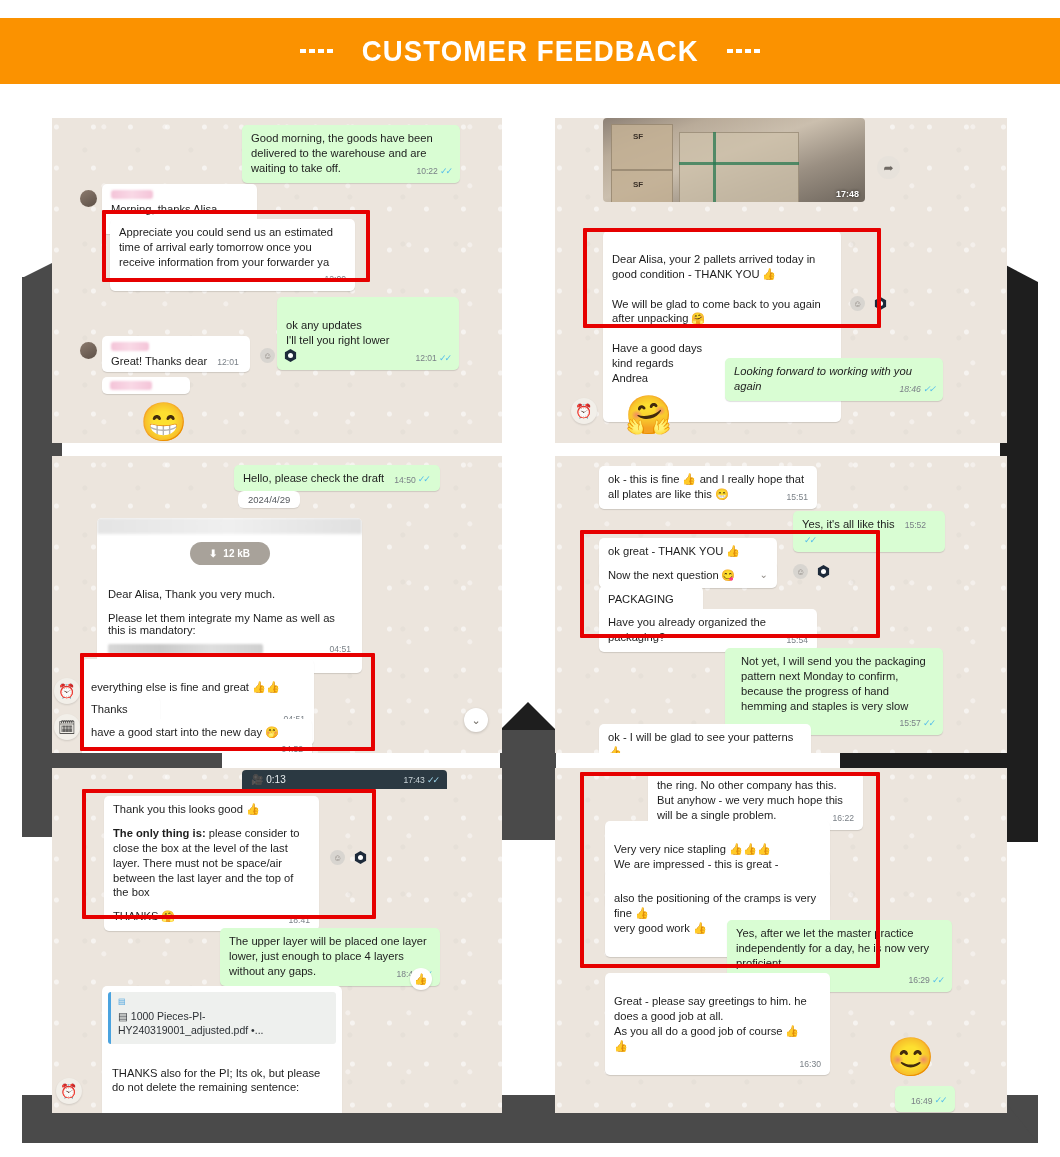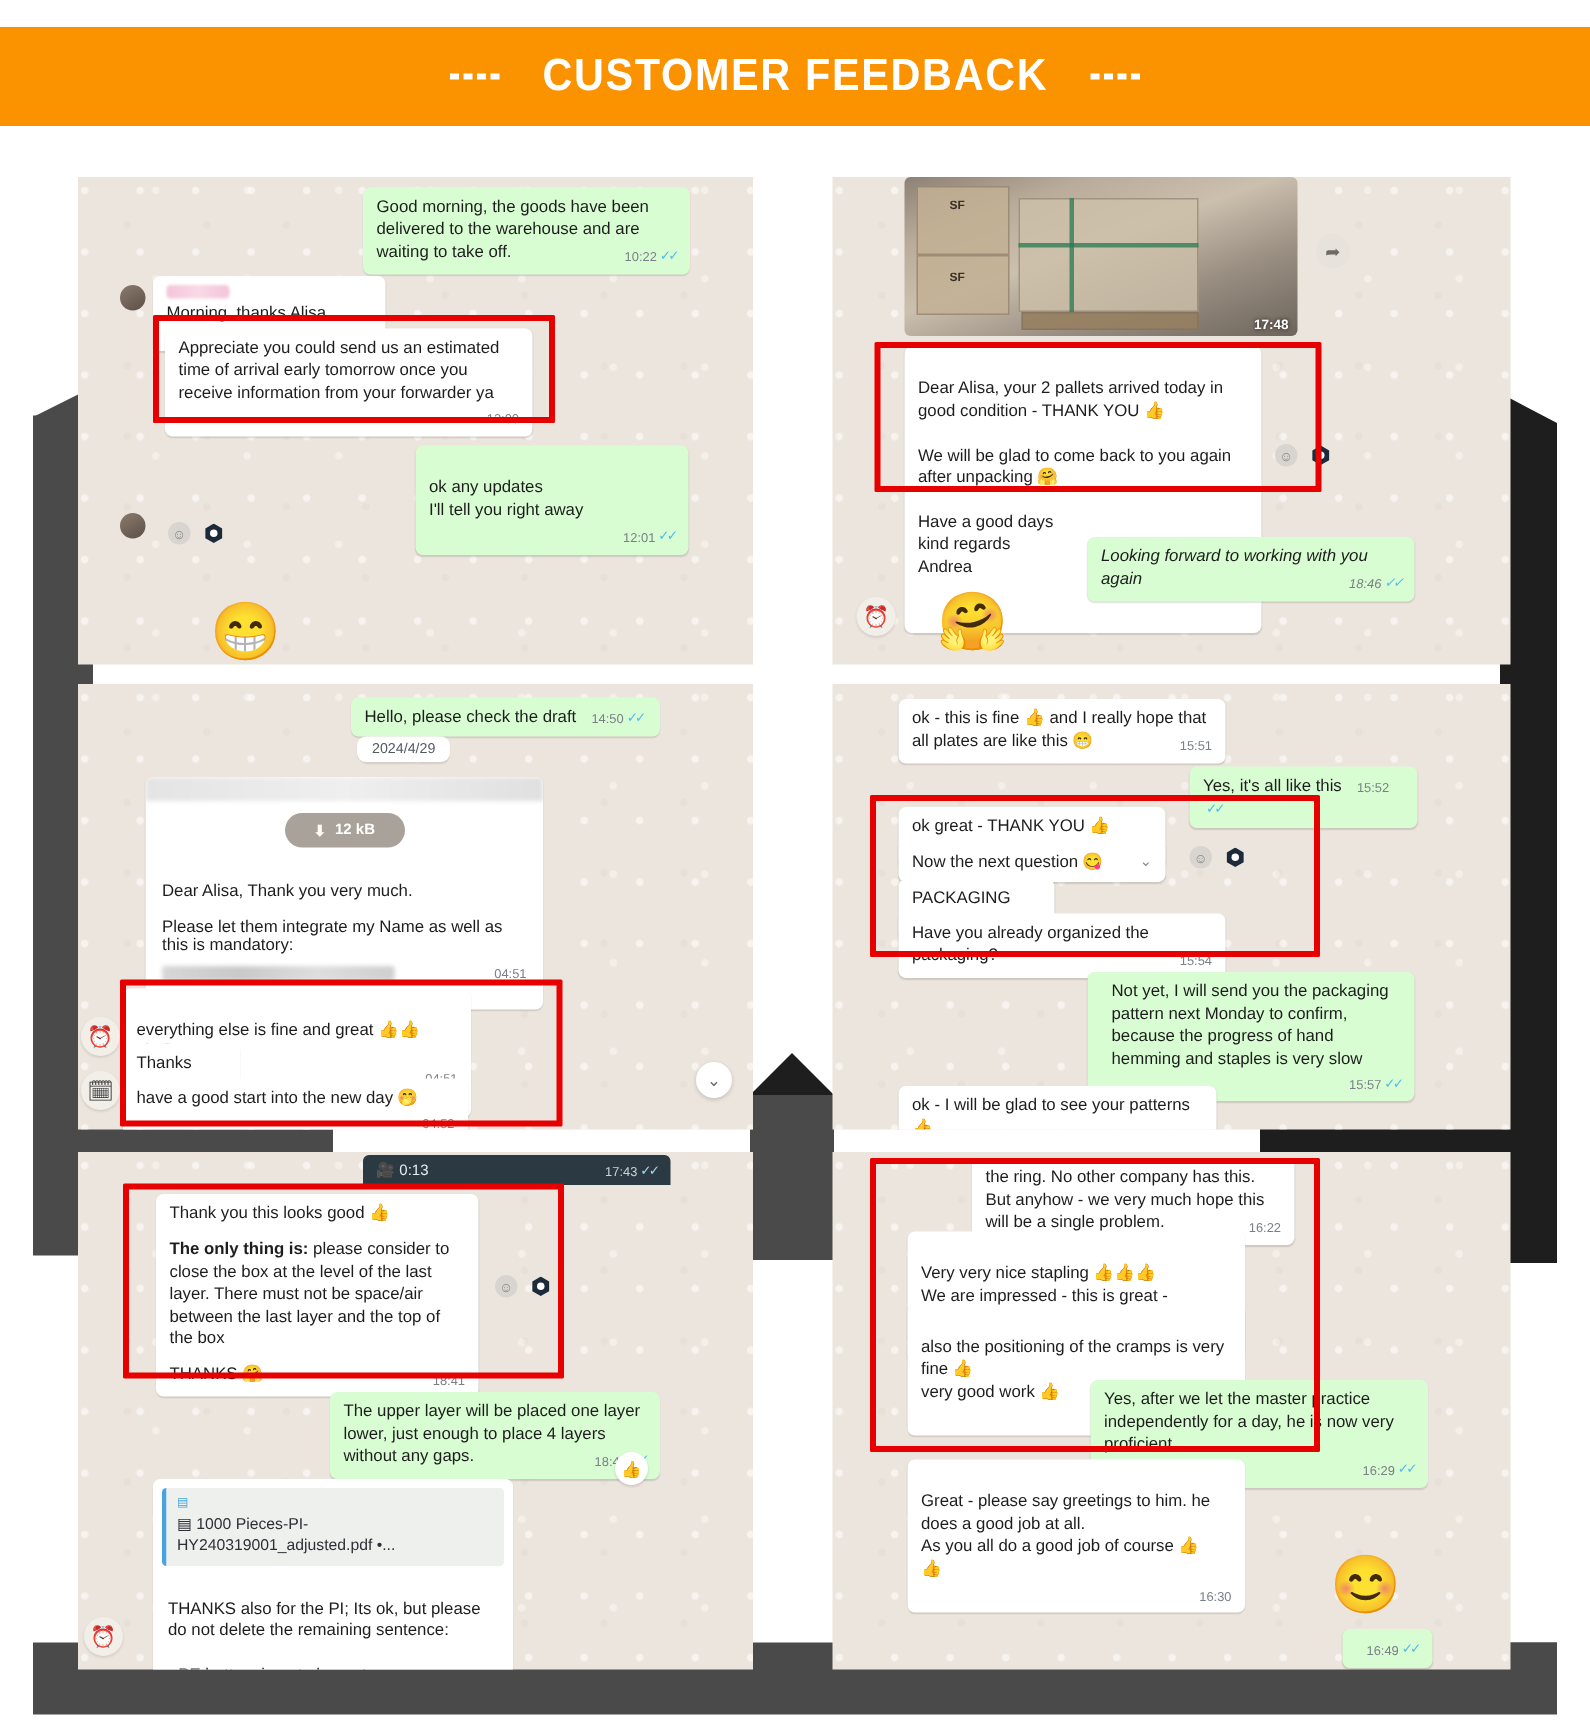--- a/index.html
+++ b/index.html
@@ -231,39 +231,49 @@
     <div class="row" style="left:58px; top:101px; width:245px;">
       <div class="bub in" style="width:100%;">
         <span>Appreciate you could send us an estimated time of arrival early tomorrow once you receive information from your forwarder ya</span>
         <span class="clearmeta"><span class="t">12:00</span></span>
       </div>
     </div>
 
     <div class="row" style="left:225px; top:179px; width:182px;">
       <div class="bub out" style="width:100%; white-space:pre-line;">
         <span>ok any updates
-I'll tell you right away</span>
+I'll tell you right lower</span>
         <span class="meta"><span class="t">12:01</span><span class="tick">✓✓</span></span>
       </div>
     </div>
 
     <div class="row" style="left:28px; top:218px; width:250px;">
       <div class="avatar"></div>
+      <div>
+        <div class="bub in" style="width:148px; padding-bottom:3px;">
+          <div class="redact" style="width:38px;"></div>
+          <span>Great! Thanks dear</span>
+          <span class="t">12:01</span>
+        </div>
+        <div class="bub in" style="width:88px; height:17px; margin-top:5px; padding:4px 8px;">
+          <div class="redact" style="width:42px;"></div>
+        </div>
+      </div>
       <div style="display:flex; align-items:center; gap:9px; margin-left:10px; margin-top:12px;">
         <div class="ico-circle">☺</div>
         <div class="ico-hex"></div>
       </div>
     </div>
 
     <div style="position:absolute; left:88px; top:285px;" class="bigemoji">😁</div>
   </div>
   <div class="hl" style="left:102px; top:210px; width:268px; height:72px;"></div>
 
   <div class="panel" id="p2">
-    <div class="photo" style="position:absolute; left:48px; top:0px; width:262px; height:106px;">
+    <div class="photo" style="position:absolute; left:48px; top:0px; width:262px; height:84px;">
       <div class="crate" style="left:8px;  top:6px;  width:62px; height:46px;"></div>
       <div class="sf" style="left:30px; top:14px;">SF</div>
       <div class="crate" style="left:8px;  top:52px; width:62px; height:40px;"></div>
       <div class="sf" style="left:30px; top:62px;">SF</div>
       <div class="crate" style="left:76px; top:14px; width:120px; height:76px; background:rgba(205,192,170,.8);"></div>
       <div class="strap" style="left:110px; top:14px; width:3px; height:76px;"></div>
       <div class="strap" style="left:76px;  top:44px; width:120px; height:3px;"></div>
       <div class="crate" style="left:78px; top:90px; width:118px; height:12px; background:rgba(150,128,96,.9);"></div>
       <span class="ptime">17:48</span>
     </div>

